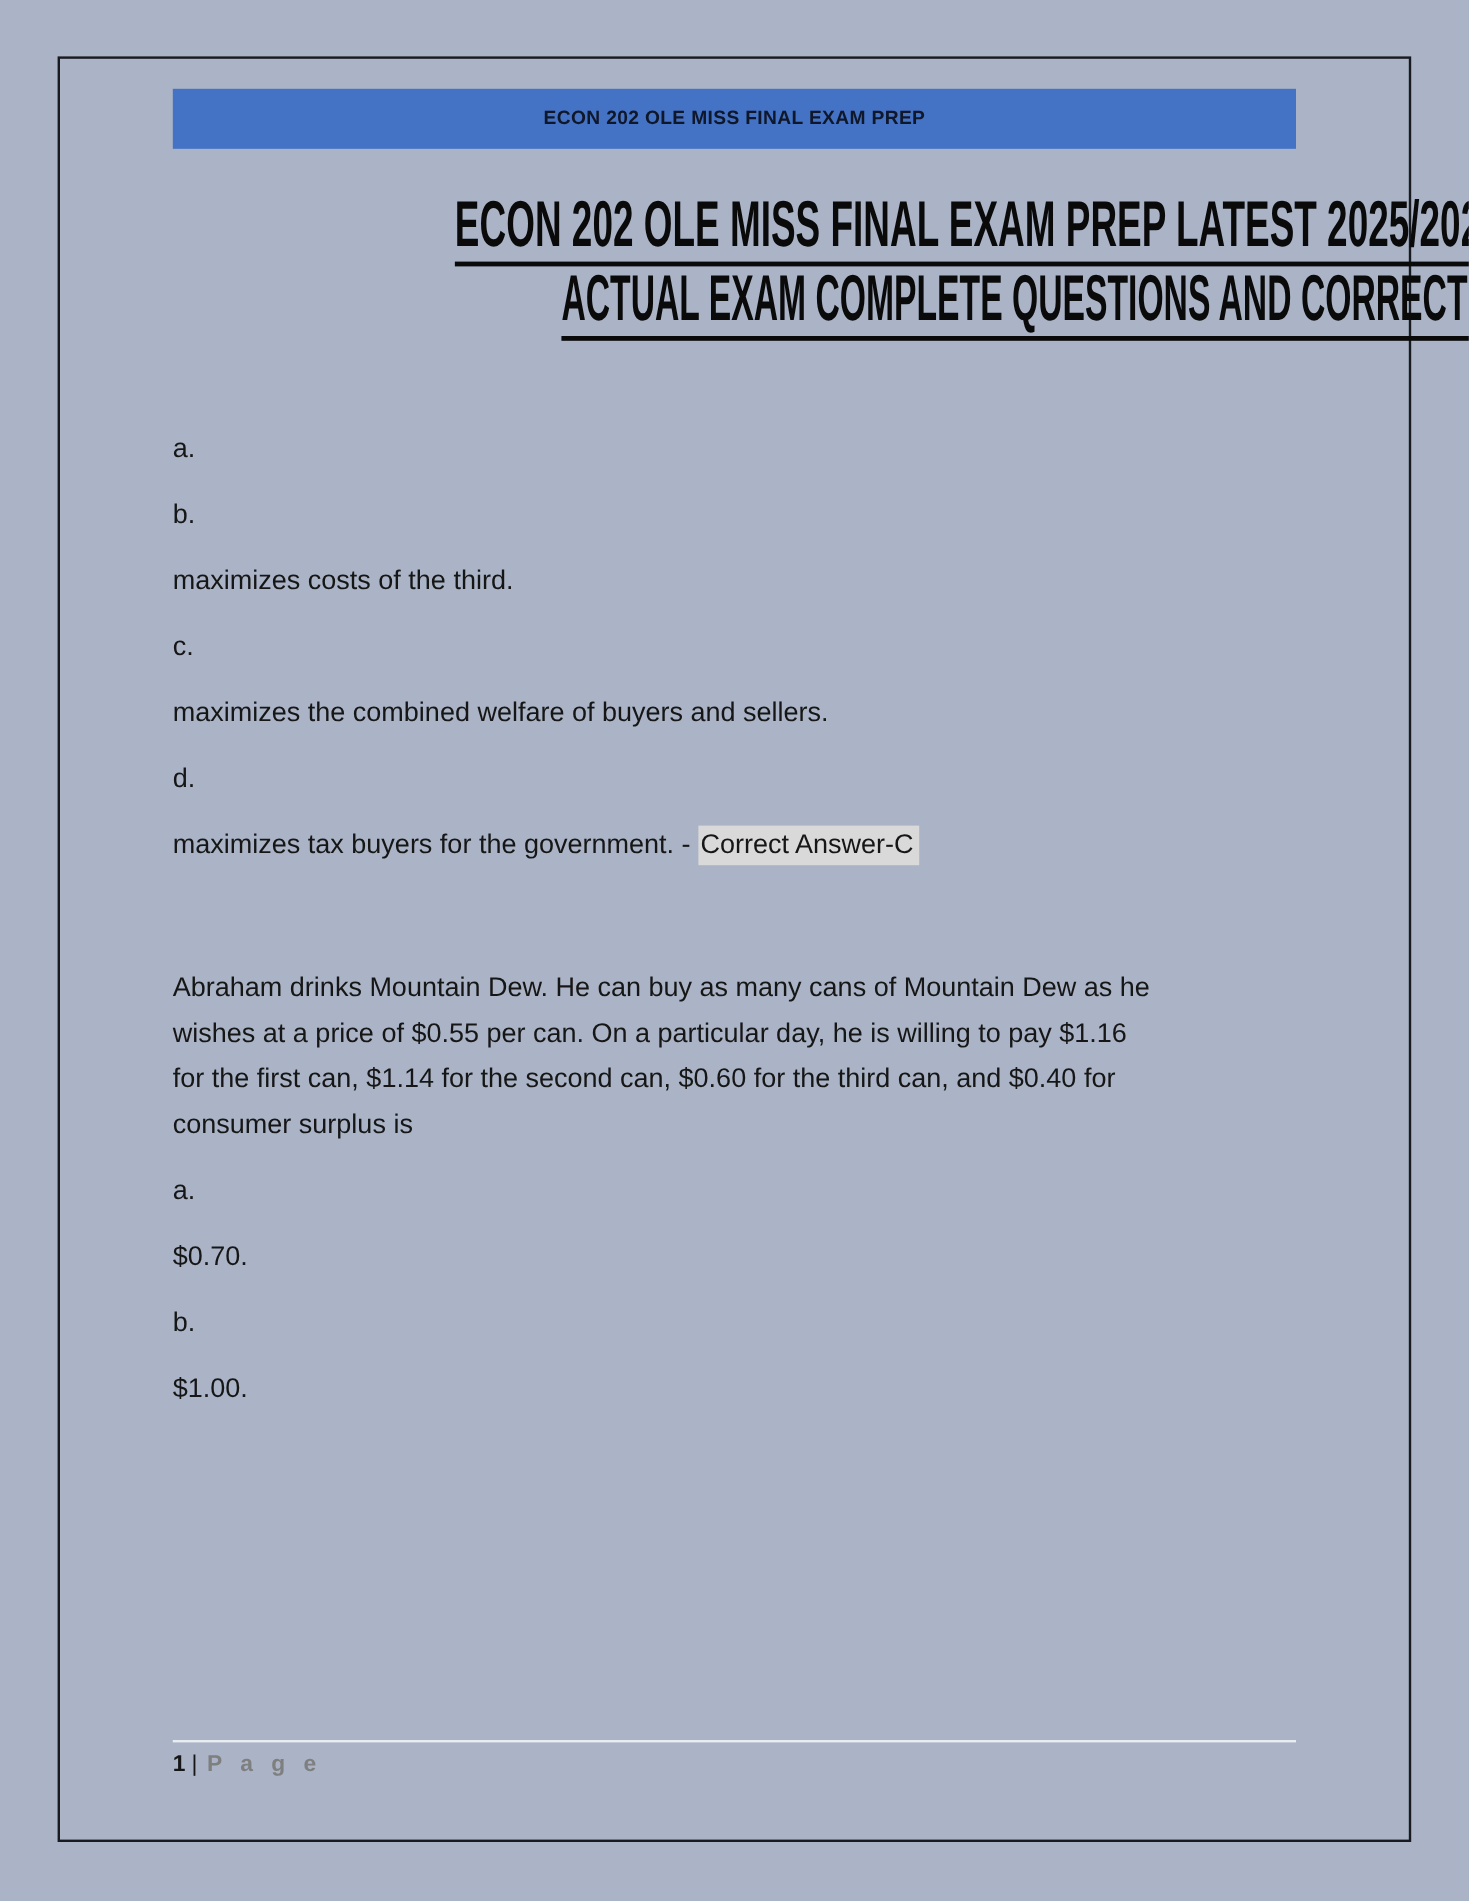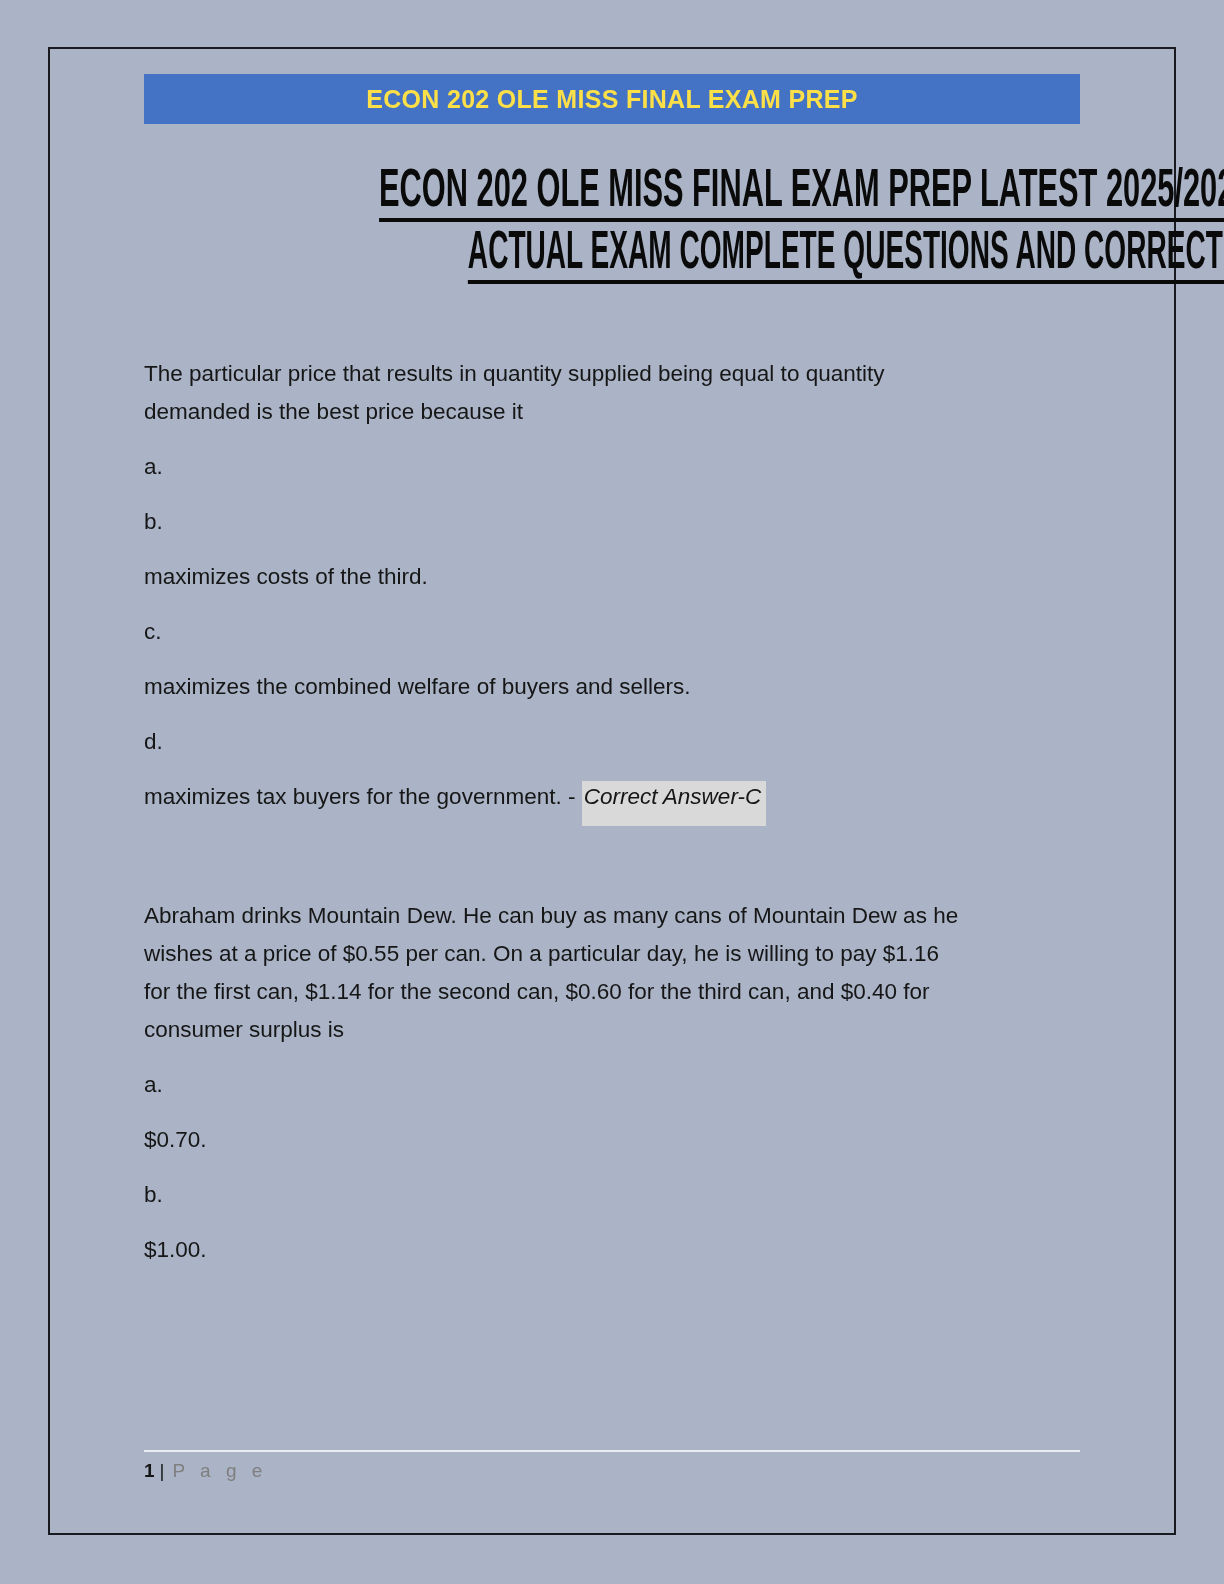--- a/index.html
+++ b/index.html
@@ -18,23 +18,23 @@
     box-sizing: content-box;
   }
   
   .banner {
     margin: 25px 0 0 94px;
     width: 936px; height: 50px;
     background: #4472c4;
     display: flex; align-items: center; justify-content: center;
   }
   .banner-title {
-    color: #fde047;
+    color: #0f172a;
     font-weight: 700;
-    font-size: 25px;
+    font-size: 16px;
     letter-spacing: 0.3px;
   }
   
   .title-block { margin-top: 36px; text-align: center; }
   .title-line { height: 62px; }
   .cond {
     display: inline-block;
     transform: scaleX(0.57);
     transform-origin: center top;
     font-weight: 700;
@@ -53,36 +53,35 @@
     width: 936px;
     font-size: 22.5px;
     line-height: 38px;
     color: #161616;
   }
   .para { margin: 0 0 17px 0; }
   .pline { display: block; white-space: nowrap; }
   .spacer { height: 64px; }
   .hl {
     background: #d9d9d9;
-    padding: 3px 5px 17px 2px;
-    font-style: italic;
+    padding: 3px 5px 5px 2px;
   }
   
   .footer {
     position: absolute;
     left: 94px; top: 1401px;
     width: 936px;
     border-top: 2px solid #e9edf2;
     padding-top: 8px;
     font-size: 19px;
     color: #161616;
   }
   .page-num { font-weight: 700; }
   .sep { margin: 0 8px 0 5px; font-weight: 400; }
-  .page-label { color: #7f7f7f; letter-spacing: 5px; }
+  .page-label { color: #7f7f7f; letter-spacing: 5px; font-weight: bold; }
 </style>
 </head>
 <body>
 
 <div class="page-frame">
 
   <div class="banner">
     <span class="banner-title">ECON 202 OLE MISS FINAL EXAM PREP</span>
   </div>
 
@@ -90,24 +89,20 @@
     <div class="title-line">
       <span class="cond">ECON 202 OLE MISS FINAL EXAM PREP LATEST 2025/2026</span>
     </div>
     <div class="title-line">
       <span class="cond">ACTUAL EXAM COMPLETE QUESTIONS AND CORRECT ANSWERS</span>
     </div>
   </div>
 
   <div class="doc-body">
 
-    <p class="para">
-      <span class="pline">The particular price that results in quantity supplied being equal to quantity</span>
-      <span class="pline">demanded is the best price because it</span>
-    </p>
     <p class="para">a.</p>
     <p class="para">b.</p>
     <p class="para">maximizes costs of the third.</p>
     <p class="para">c.</p>
     <p class="para">maximizes the combined welfare of buyers and sellers.</p>
     <p class="para">d.</p>
     <p class="para">
       <span>maximizes tax buyers for the government. - </span><span class="hl">Correct Answer-C</span>
     </p>
 

